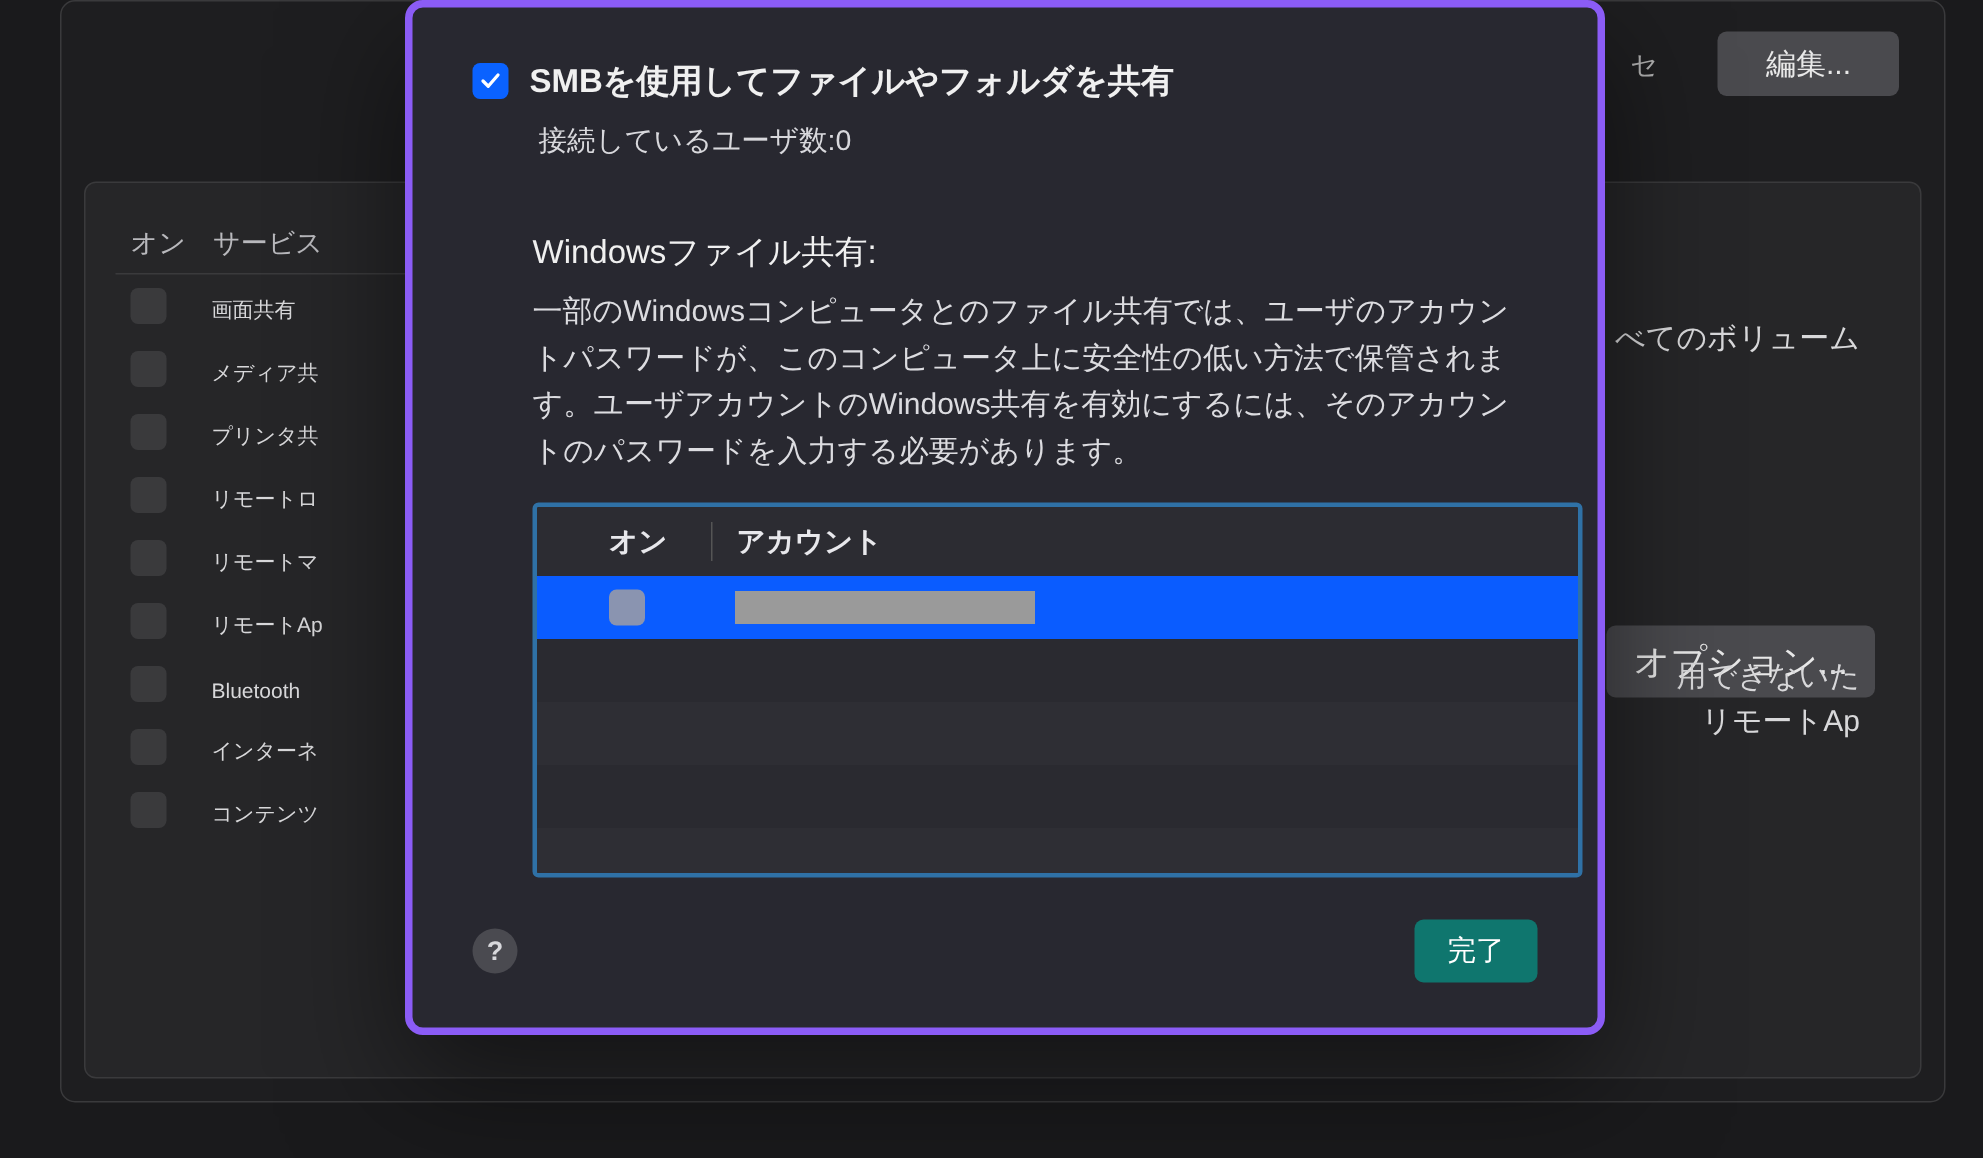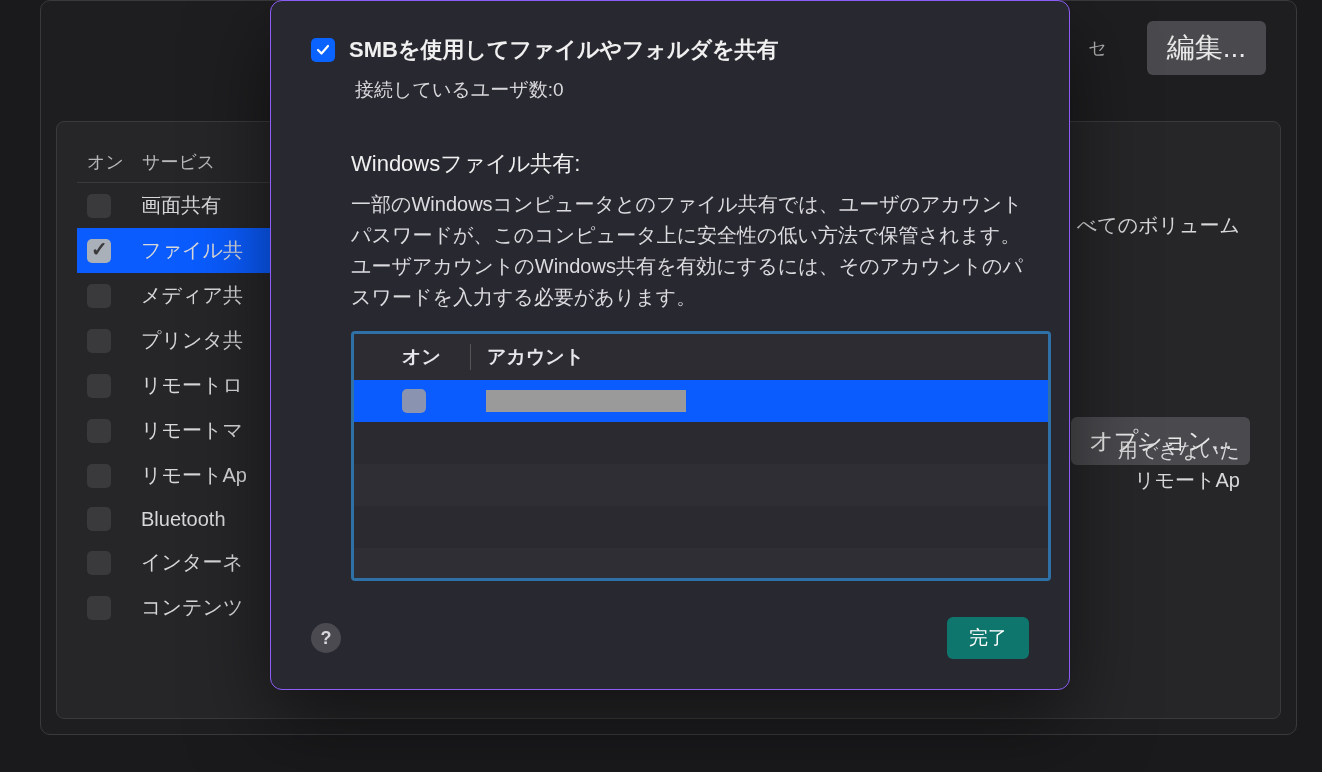--- a/index.html
+++ b/index.html
@@ -1,40 +1,40 @@
 <!DOCTYPE html>
 <html><head>
   <meta charset="utf-8">
   <style>
     * { margin:0; padding:0; box-sizing:border-box; font-family:-apple-system,"Hiragino Kaku Gothic ProN","Hiragino Sans","Yu Gothic",sans-serif; }
     body { width:1322px; height:772px; background:#1a1a1c; color:#e8e8e8; overflow:hidden; position:relative; }
 
     
     .bg-window { position:absolute; top:0; left:40px; right:25px; height:735px; background:#1e1e20; border:1px solid #3a3a3c; border-radius:10px; padding-top:90px; }
     .bg-topbar { position:absolute; top:20px; right:30px; display:flex; align-items:center; gap:40px; }
-    .bg-edit-btn { background:#4a4a4e; border:none; color:#e8e8e8; padding:8px 20px; border-radius:6px; font-size:28px; cursor:pointer; }
+    .bg-edit-btn { background:#4a4a4e; border:none; color:#e8e8e8; padding:8px 32px; border-radius:6px; font-size:20px; cursor:pointer; }
     .bg-trunc { color:#b0b0b0; font-size:18px; }
 
     .bg-inner { position:absolute; top:120px; left:15px; right:15px; bottom:15px; background:#262628; border:1px solid #3a3a3c; border-radius:8px; padding:20px; display:flex; }
 
     .sidebar { width:225px; }
     .sidebar-head { display:flex; padding:8px 10px; color:#b8b8bc; font-size:18px; border-bottom:1px solid #3a3a3c; }
     .sidebar-head .hcol1 { width:55px; }
-    .sidebar-row { display:flex; align-items:center; padding:9px 10px; font-size:20px; color:#d8d8da; cursor:pointer; }
+    .sidebar-row { display:flex; align-items:flex-end; padding:9px 10px; font-size:14px; color:#d8d8da; cursor:pointer; }
     .sidebar-row.sel { background:#0a5cff; }
     .sidebar-row .chk { width:24px; height:24px; border-radius:5px; background:#3a3a3c; margin-right:30px; position:relative; flex:none; }
     .sidebar-row.sel .chk { background:#aab0ba; }
     .sidebar-row.sel .chk::after { content:"✓"; position:absolute; left:4px; top:-2px; color:#3a3a3c; font-weight:bold; font-size:20px; }
     .sidebar-row .label { white-space:nowrap; overflow:hidden; }
 
     .right-txt { position:absolute; right:40px; font-size:20px; color:#d8d8da; }
     .options-btn { position:absolute; right:30px; top:295px; background:#4a4a4e; border:none; color:#e8e8e8; padding:8px 18px; border-radius:6px; font-size:24px; cursor:pointer; }
 
     
-    .sheet { position:absolute; left:270px; top:0; width:800px; height:690px; background:#282830; border:1px solid #8b5cf6; border-radius:12px; box-shadow:0 30px 80px rgba(0,0,0,0.5); padding:34px 40px; z-index:5; }
+    .sheet { position:absolute; left:270px; top:0; width:800px; height:690px; background:#282830; border:5px solid #8b5cf6; border-radius:12px; box-shadow:0 30px 80px rgba(0,0,0,0.5); padding:34px 40px; z-index:5; }
     .smb-row { display:flex; align-items:center; gap:14px; }
     .smb-chk { width:24px; height:24px; border-radius:5px; background:#0a62ff; display:flex; align-items:center; justify-content:center; color:white; font-size:17px; font-weight:bold; }
     .smb-title { font-size:22px; font-weight:600; color:#f0f0f0; }
     .connected { margin-left:44px; margin-top:12px; font-size:19px; color:#d8d8dc; }
 
     .win-title { margin-left:40px; margin-top:46px; font-size:22px; font-weight:400; color:#f0f0f0; }
     .win-desc { margin-left:40px; margin-top:10px; font-size:20px; line-height:1.55; color:#dcdce0; max-width:690px; }
 
     .table { margin-left:40px; margin-top:18px; width:700px; border:3px solid #2f71a6; border-radius:4px; background:#2a2a30; overflow:hidden; }
     .thead { display:flex; background:#2c2c32; padding:10px 16px; font-size:19px; color:#e8e8ec; font-weight:600; }
@@ -61,24 +61,20 @@
 
   <div class="bg-inner">
     <div class="sidebar">
       <div class="sidebar-head">
         <span class="hcol1">オン</span>
         <span>サービス</span>
       </div>
       <div class="sidebar-row">
           <span class="chk"></span>
           <span class="label">画面共有</span>
-        </div>
-      <div class="sidebar-row sel">
-          <span class="chk"></span>
-          <span class="label">ファイル共</span>
         </div>
       <div class="sidebar-row">
           <span class="chk"></span>
           <span class="label">メディア共</span>
         </div>
       <div class="sidebar-row">
           <span class="chk"></span>
           <span class="label">プリンタ共</span>
         </div>
       <div class="sidebar-row">

